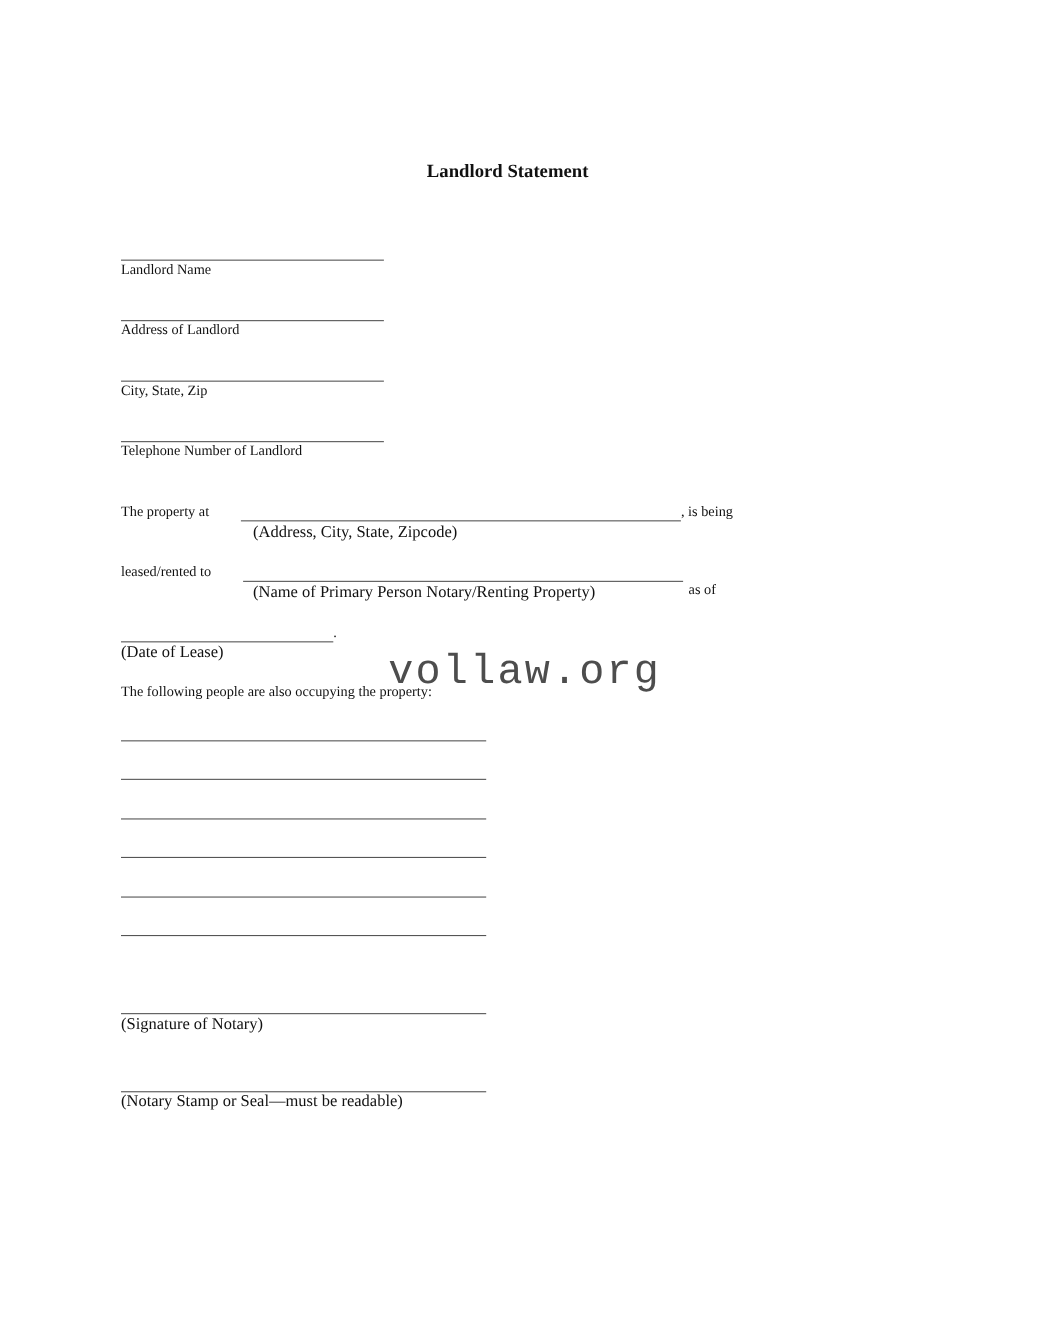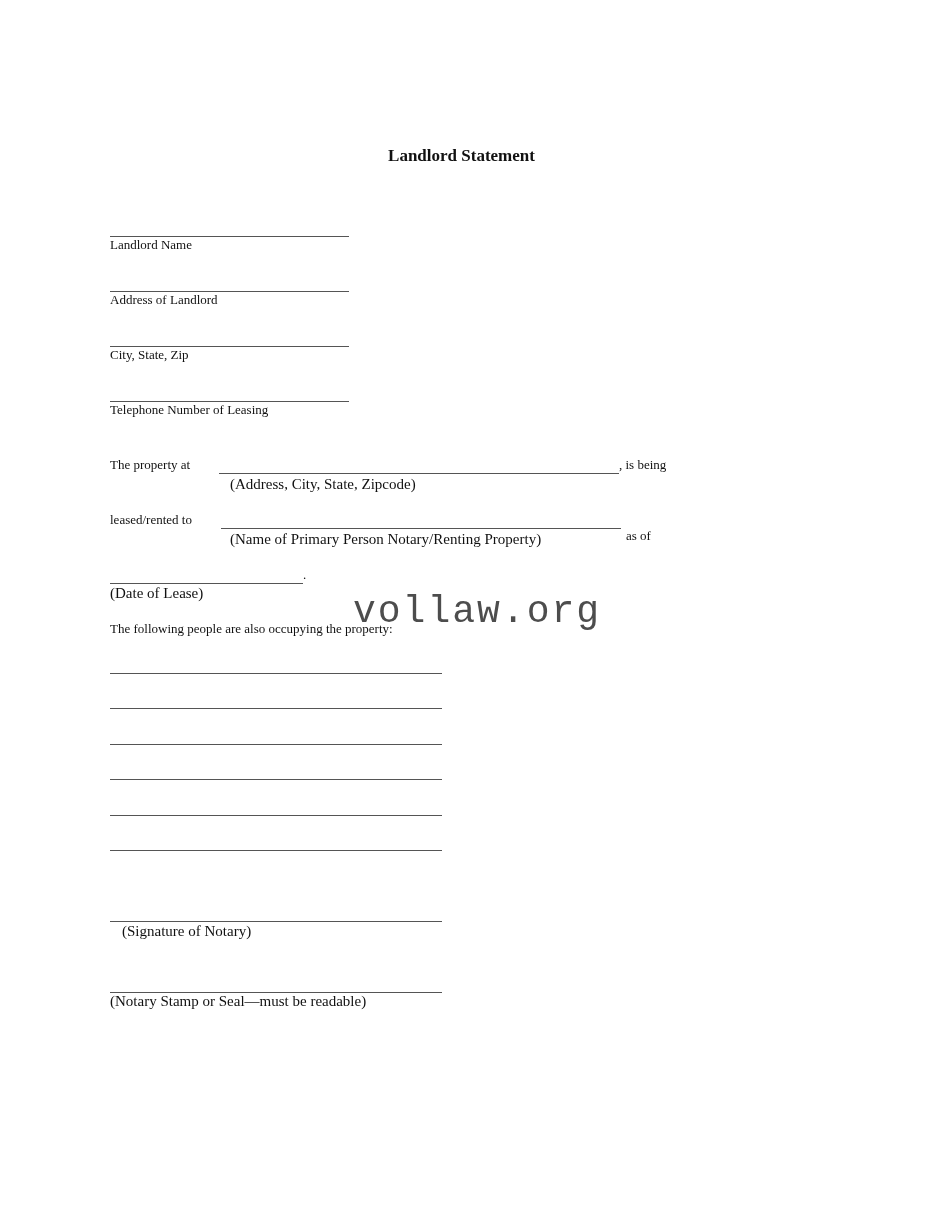--- a/index.html
+++ b/index.html
@@ -23,21 +23,21 @@
   <div class="line" style="top:236px;left:110px;width:239px;"></div>
   <div class="label" style="top:237px;left:110px;">Landlord Name</div>
 
   <div class="line" style="top:291px;left:110px;width:239px;"></div>
   <div class="label" style="top:292px;left:110px;">Address of Landlord</div>
 
   <div class="line" style="top:346px;left:110px;width:239px;"></div>
   <div class="label" style="top:347px;left:110px;">City, State, Zip</div>
 
   <div class="line" style="top:401px;left:110px;width:239px;"></div>
-  <div class="label" style="top:402px;left:110px;">Telephone Number of Leasing</div>
+  <div class="label" style="top:402px;left:110px;">Telephone Number of Landlord</div>
 
   <div class="label" style="top:457px;left:110px;">The property at</div>
   <div class="line" style="top:473px;left:219px;width:400px;"></div>
   <div class="label" style="top:457px;left:619px;">, is being</div>
   <div class="small" style="top:476px;left:230px;">(Address, City, State, Zipcode)</div>
 
   <div class="label" style="top:512px;left:110px;">leased/rented to</div>
   <div class="line" style="top:528px;left:221px;width:400px;"></div>
   <div class="label" style="top:512px;left:626px;margin-top:16px;">as of</div>
   <div class="small" style="top:531px;left:230px;">(Name of Primary Person Notary/Renting Property)</div>
@@ -48,19 +48,19 @@
 
   <div class="label" style="top:621px;left:110px;">The following people are also occupying the property:</div>
   <div class="line" style="top:673px;left:110px;width:332px;"></div>
   <div class="line" style="top:708px;left:110px;width:332px;"></div>
   <div class="line" style="top:744px;left:110px;width:332px;"></div>
   <div class="line" style="top:779px;left:110px;width:332px;"></div>
   <div class="line" style="top:815px;left:110px;width:332px;"></div>
   <div class="line" style="top:850px;left:110px;width:332px;"></div>
 
   <div class="line" style="top:921px;left:110px;width:332px;"></div>
-  <div class="small" style="top:923px;left:122px;">(Signature of Notary)</div>
+  <div class="small" style="top:923px;left:110px;">(Signature of Notary)</div>
 
   <div class="line" style="top:992px;left:110px;width:332px;"></div>
   <div class="small" style="top:993px;left:110px;">(Notary Stamp or Seal—must be readable)</div>
 
   <div class="watermark">vollaw.org</div>
 </div>
 
 </body></html>

